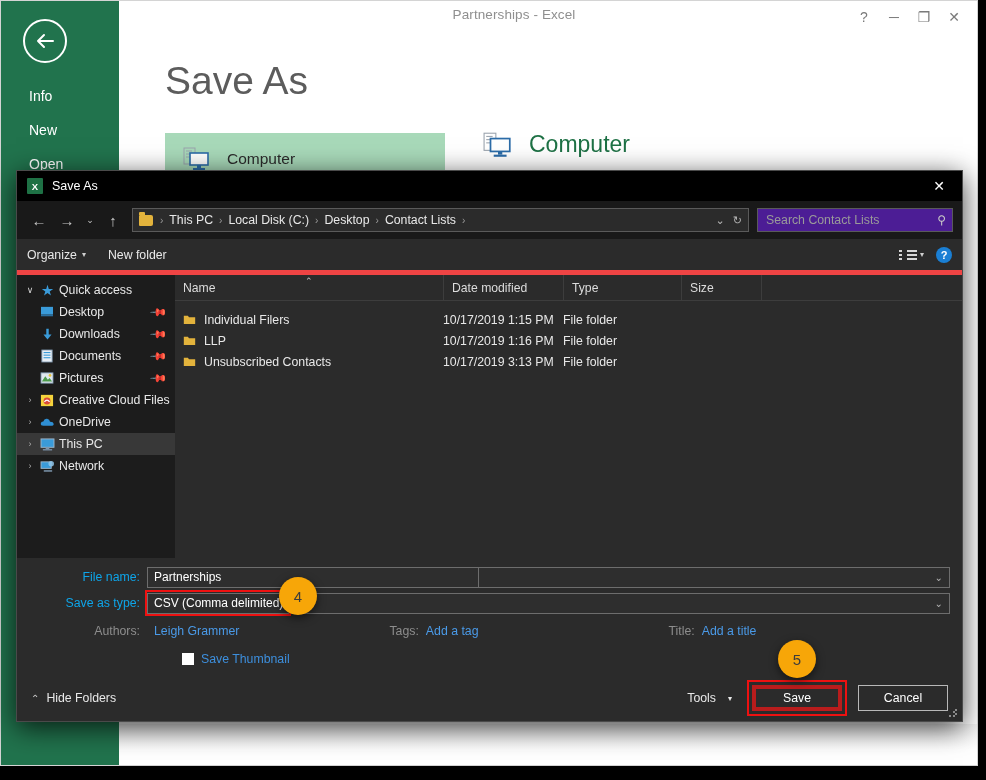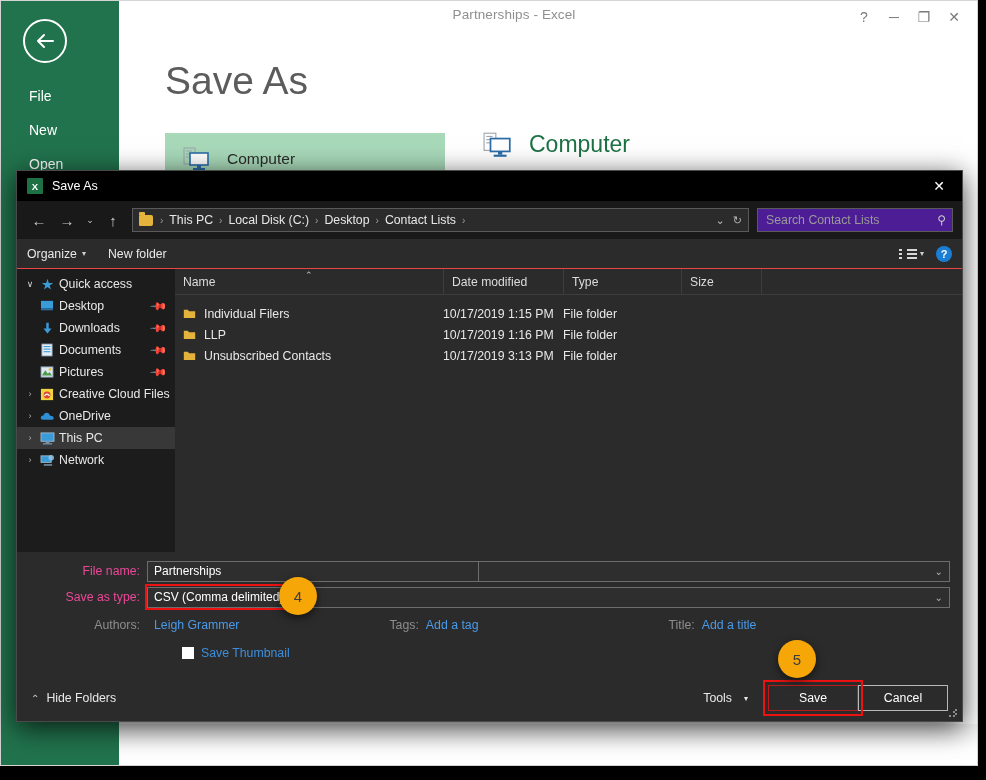--- a/index.html
+++ b/index.html
@@ -133,22 +133,22 @@
   .crumb-right span { color: #b8b8b8; font-size: 11px; }
   .searchbox {
     width: 196px; height: 24px; border: 1px solid #5a5a5a; background: #4c1d95;
     display: flex; align-items: center; padding: 0 6px 0 8px;
   }
   .searchbox .ph { color: #9a9a9a; font-size: 12.3px; flex: 1; }
   .searchbox .mag { color: #c8c8c8; font-size: 12px; }
 
   
   .toolbar {
-    height: 30px; background: #2b2b2b; display: flex; align-items: center;
-    padding: 0 10px; border-bottom: 1px solid #ef4444;
+    height: 36px; background: #2b2b2b; display: flex; align-items: center;
+    padding: 0 10px; border-bottom: 5px solid #ef4444;
   }
   .tb-item { color: #e8e8e8; font-size: 12.3px; margin-right: 22px; display: flex; align-items: center; gap: 5px; }
   .tb-caret { font-size: 8px; color: #cfcfcf; }
   .tb-right { margin-left: auto; display: flex; align-items: center; gap: 12px; }
   .viewicon { display:flex; align-items:center; gap:3px; }
   .viewicon .bars { display:flex; flex-direction:column; gap:2px; }
   .viewicon .bars i { display:block; width:10px; height:2px; background:#d8d8d8; }
   .viewicon .dots { display:flex; flex-direction:column; gap:2px; margin-right:2px;}
   .viewicon .dots i { display:block; width:3px; height:2px; background:#d8d8d8; }
   .help-circle {
@@ -189,21 +189,21 @@
   .col.blank { flex: 1; border-left: 1px solid #3d3d3d; }
   .sortcaret { position: absolute; left: 130px; top: 1px; color: #c8c8c8; font-size: 9px; }
   .frow { display: flex; height: 21px; align-items: center; font-size: 12.3px; color: #e8e8e8; }
   .frow .fn { width: 268px; display: flex; align-items: center; padding-left: 8px; gap: 8px; }
   .frow .fd { width: 120px; }
   .frow .ft { width: 118px; }
 
   
   .formarea { background: #2b2b2b; position: relative; padding-top: 8px; }
   .formrow { display: flex; align-items: center; height: 22px; margin-bottom: 4px; }
-  .formlbl { width: 130px; text-align: right; padding-right: 7px; color: #ec4899; font-size: 12.3px; }
+  .formlbl { width: 130px; text-align: right; padding-right: 7px; color: #0ea5e9; font-size: 12.3px; }
   .combo {
     flex: 1; margin-right: 12px; height: 21px; border: 1px solid #6d6d6d; background: #2e2e2e;
     display: flex; align-items: center; padding: 0 6px; position: relative;
   }
   .combo .val { color: #ffffff; font-size: 12px; }
   .combo .cchev { margin-left: auto; color: #b5b5b5; font-size: 10px; }
   .combo.inner-sep:after {
     content:''; position:absolute; left:330px; top:0; bottom:0; width:1px; background:#6d6d6d;
   }
   .redbox {
@@ -223,21 +223,21 @@
   }
   .hide-folders { color: #e8e8e8; font-size: 12.3px; display: flex; align-items: center; gap: 7px; }
   .hf-chev { font-size: 10px; color: #cfcfcf; }
   .foot-right { margin-left: auto; display: flex; align-items: center; gap: 0px; }
   .tools { color: #e8e8e8; font-size: 12.3px; display: flex; align-items: center; gap: 12px; margin-right: 20px; }
   .tools .tcaret { font-size: 8px; }
   .btn {
     width: 90px; height: 26px; border: 1px solid #b8b8b8; background: #2b2b2b;
     color: #ffffff; font-size: 12.3px; display: flex; align-items: center; justify-content: center;
   }
-  .btn.save { border: 1px solid #b91c1c; }
+  .btn.save { border: 4px solid #b91c1c; margin-right: 16px; }
   .save-wrap { position: relative; }
   .save-redbox { position: absolute; left: -5px; top: -5px; width: 100px; height: 36px; border: 2px solid #ee1111; }
   .grip {
     position: absolute; right: 4px; bottom: 3px; width: 10px; height: 10px;
     background:
       radial-gradient(circle 1px at 2px 8px, #8a8a8a 99%, transparent 100%),
       radial-gradient(circle 1px at 6px 8px, #8a8a8a 99%, transparent 100%),
       radial-gradient(circle 1px at 8px 6px, #8a8a8a 99%, transparent 100%),
       radial-gradient(circle 1px at 6px 4px, #8a8a8a 99%, transparent 100%),
       radial-gradient(circle 1px at 8px 2px, #8a8a8a 99%, transparent 100%);
@@ -263,21 +263,21 @@
 
     <div class="excel-green-bar"></div>
 
     <div class="back-circle">
       <svg viewBox="0 0 24 24">
         <path d="M20 12 H5 M11 6 L5 12 L11 18" stroke="#ffffff" stroke-width="2" fill="none" stroke-linecap="round" stroke-linejoin="round"></path>
       </svg>
     </div>
 
     <div class="backstage-nav">
-      <div>File</div>
+      <div>Info</div>
       <div>New</div>
       <div>Open</div>
     </div>
 
     <div class="excel-title">Partnerships - Excel</div>
 
     <div class="win-btns">
       <span>?</span>
       <span>─</span>
       <span>❐</span>

